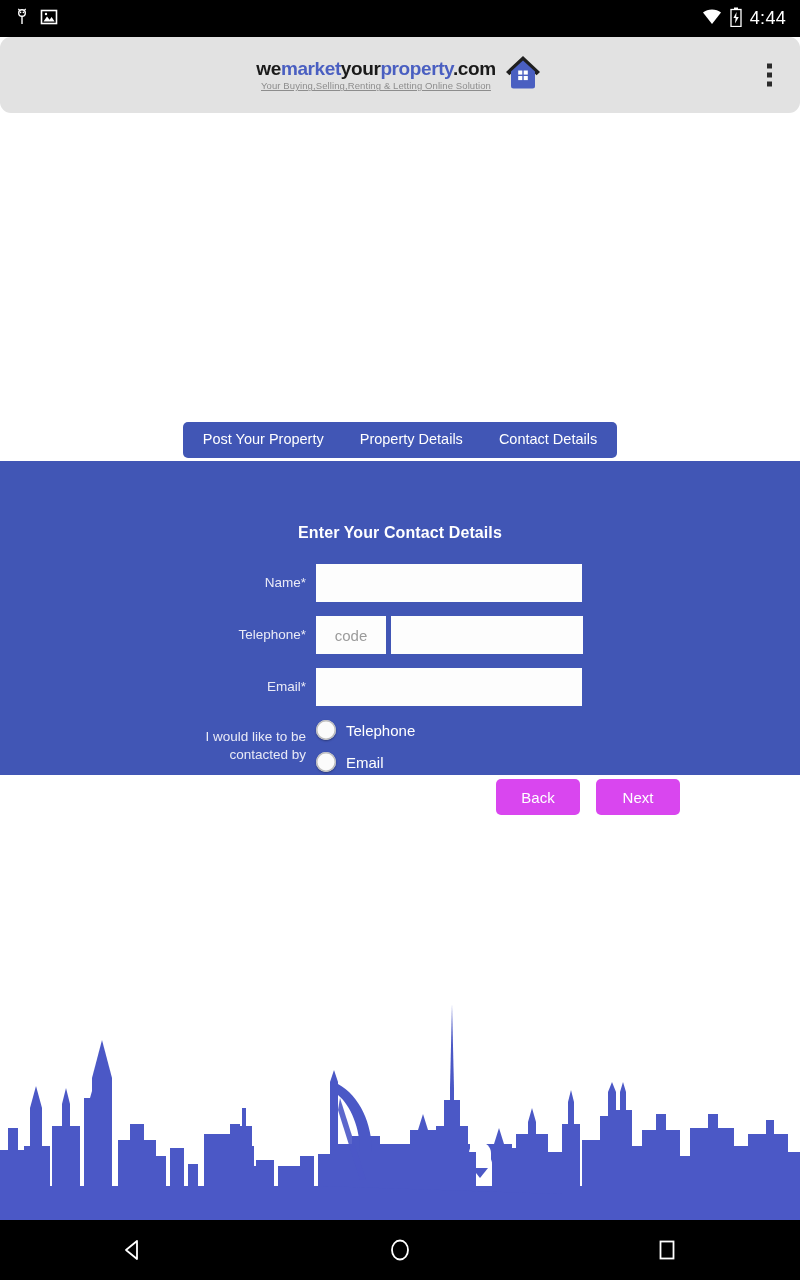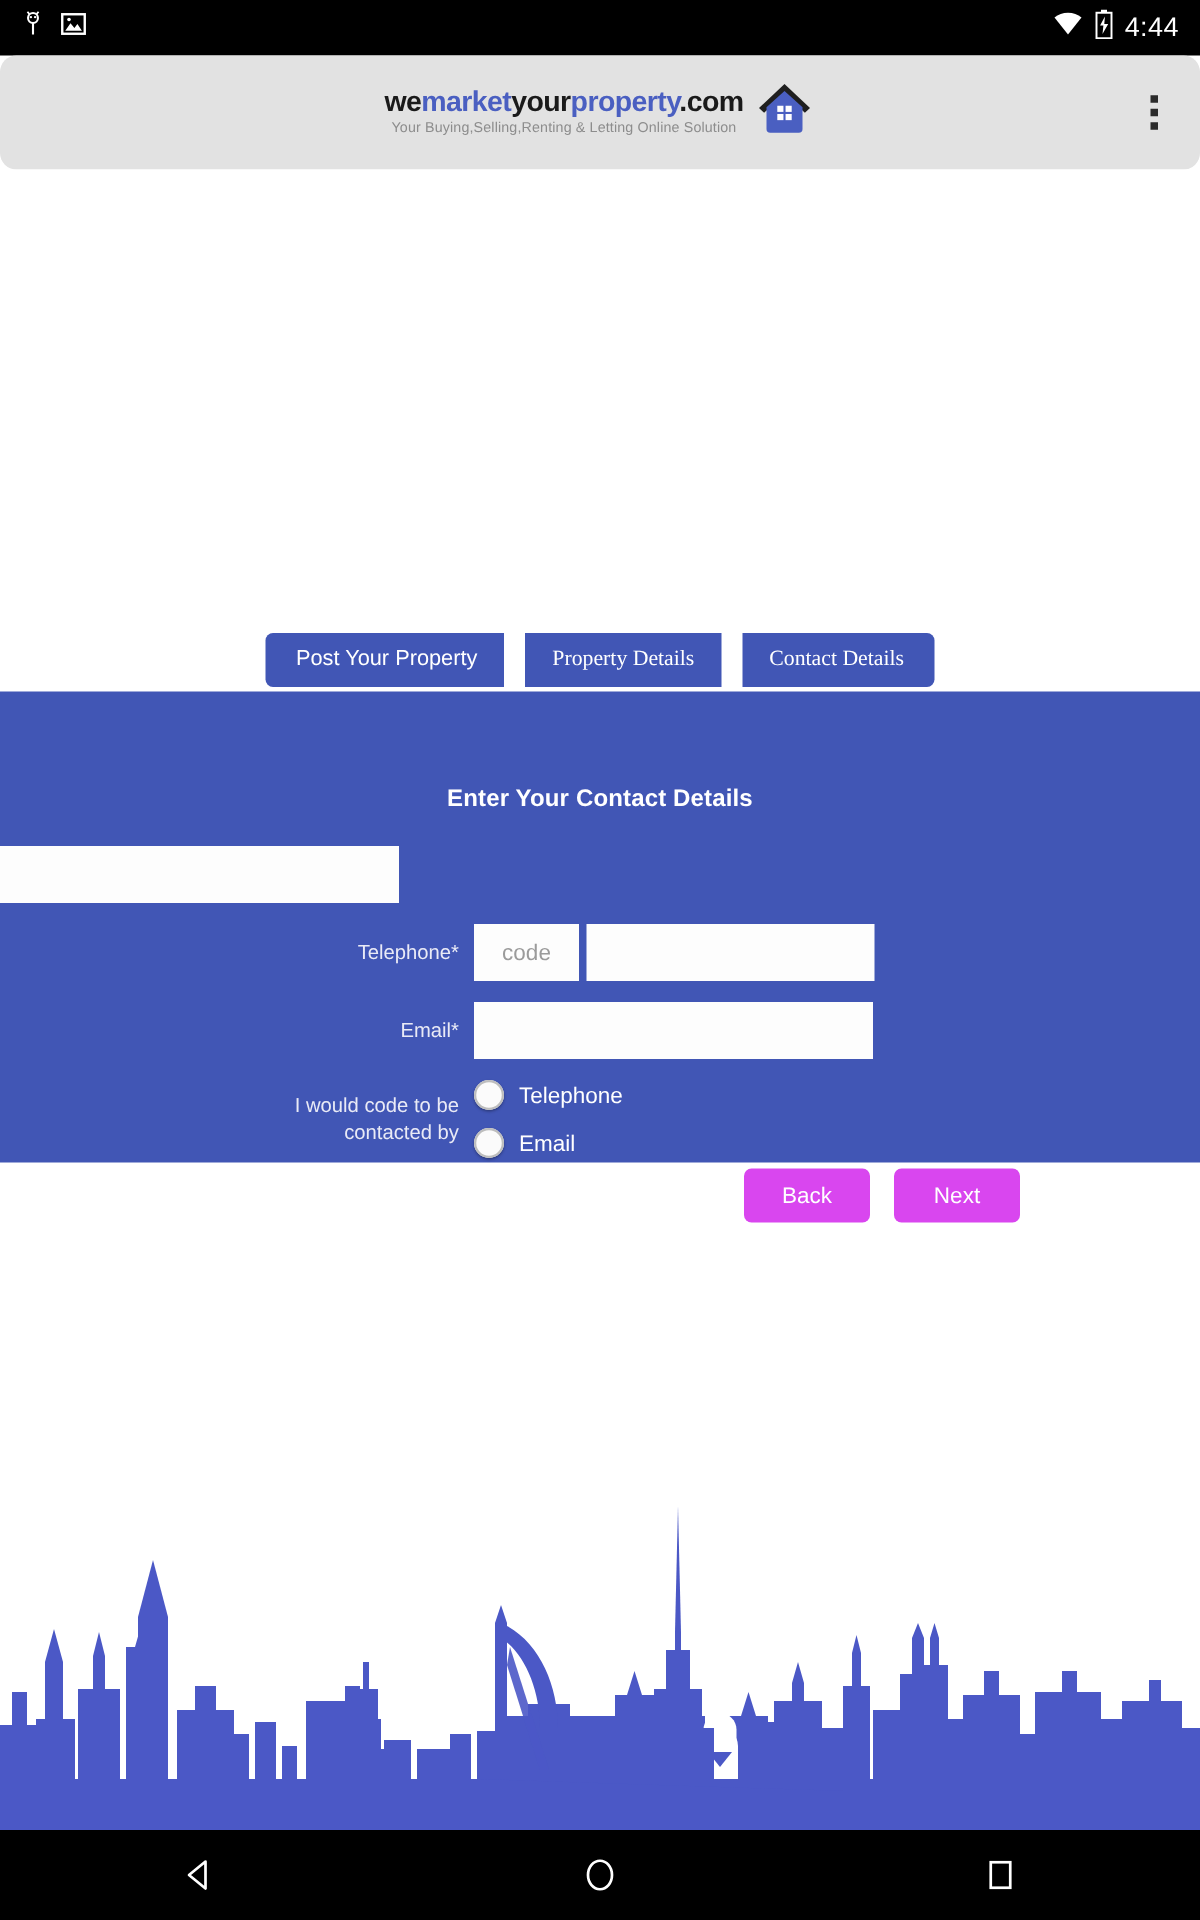--- a/index.html
+++ b/index.html
@@ -25,21 +25,21 @@
   .appbar {
     position: absolute; top: 37px; left: 0; width: 800px; height: 76px;
     background: #e2e2e2;
     display: flex; align-items: center; justify-content: center; border-radius: 11px;
   }
   .logo-wrap { display: flex; align-items: center; gap: 6px; }
   .logo-text { line-height: 1; text-align: center; }
   .logo-main { font-size: 19px; font-weight: bold; letter-spacing: -.4px; white-space: nowrap; }
   .logo-main .blk { color: #1a1a1a; }
   .logo-main .blu { color: #4a5fc1; }
-  .logo-sub { font-size: 9.5px; color: #8d8d8d; margin-top: 3px; white-space: nowrap; letter-spacing: .1px; }
+  .logo-sub { font-size: 9.5px; color: #8d8d8d; margin-top: 3px; white-space: nowrap; letter-spacing: .1px; text-decoration: underline; }
   .overflow {
     position: absolute; right: 22px; top: 50%; transform: translateY(-50%);
     display: flex; flex-direction: column; gap: 4px; cursor: pointer;
     padding: 6px;
   }
   .overflow i { display: block; width: 5px; height: 5px; background: #2b2b2b; }
 
   
   .blank-area { position: absolute; top: 113px; left: 0; width: 800px; height: 309px; background: #fff; }
 
@@ -48,21 +48,21 @@
     position: absolute; top: 422px; left: 0; width: 800px;
     display: flex; justify-content: center; align-items: flex-end;
   }
   .tab {
     background: #4156b5; color: #fff; font-size: 14.5px;
     padding: 10px 18px 11px; border: none; cursor: pointer;
     white-space: nowrap; line-height: 1;
   }
   .tab:first-child { border-radius: 5px 0 0 5px; padding-left: 20px; }
   .tab:last-child  { border-radius: 0 5px 5px 0; padding-right: 20px; }
-  .tab + .tab { margin-left: 14px; font-family: Liberation Serif, serif; }
+  .tab + .tab { margin-left: 0; }
 
   
   .panel {
     position: absolute; top: 461px; left: 0; width: 800px; height: 314px;
     background: #4156b5;
   }
   .panel-title {
     text-align: center; color: #fff; font-size: 16px; font-weight: bold;
     padding-top: 23px; letter-spacing: .1px; margin-top: 40px;
   }
@@ -190,20 +190,21 @@
     <button class="tab">Property Details</button>
     <button class="tab">Contact Details</button>
   </div>
 
   <div class="panel">
     <div class="panel-title">Enter Your Contact Details</div>
 
     <div class="form">
 
       <div class="row">
+        <div class="lbl">Name*</div>
         <div class="fields">
           <input class="txt txt-wide" type="text" placeholder="" style="">
         </div>
       </div>
 
       <div class="row">
         <div class="lbl">Telephone*</div>
         <div class="fields">
           <input class="txt txt-code" type="text" placeholder="code" style="">
           <input class="txt txt-phone" type="text" placeholder="" style="">
@@ -212,21 +213,21 @@
 
       <div class="row">
         <div class="lbl">Email*</div>
         <div class="fields">
           <input class="txt txt-wide" type="text" placeholder="" style="">
         </div>
       </div>
 
       <div class="row radio-row">
         <div class="lbl">
-          <span>I would code to be</span><br>
+          <span>I would like to be</span><br>
           <span>contacted by</span>
         </div>
         <div class="radio-col">
           <div class="radio-item">
             <span class="radio-dot"></span>
             <span class="radio-label">Telephone</span>
           </div>
           <div class="radio-item">
             <span class="radio-dot"></span>
             <span class="radio-label">Email</span>

